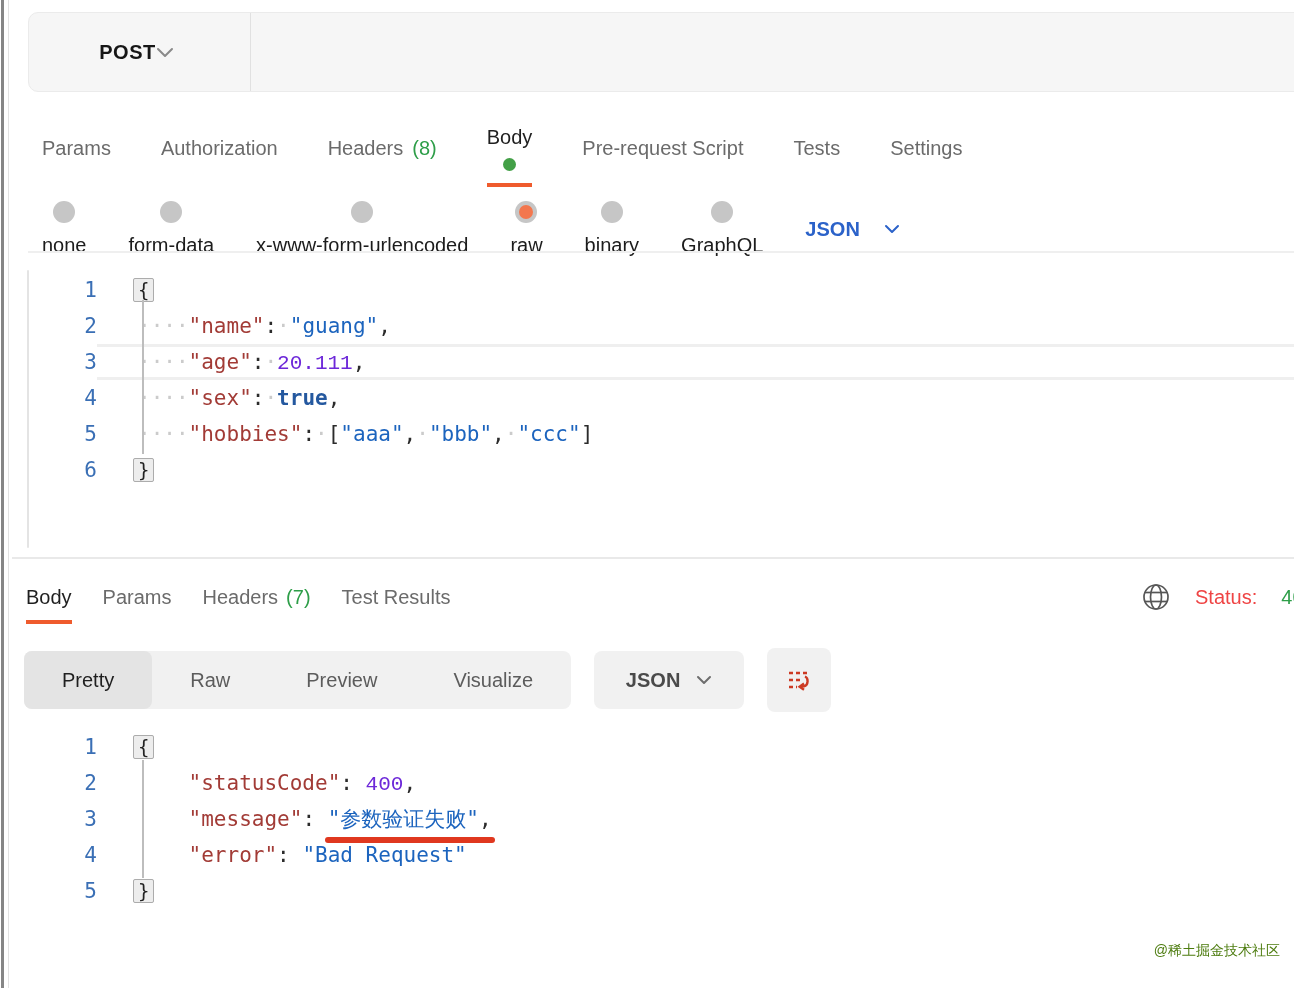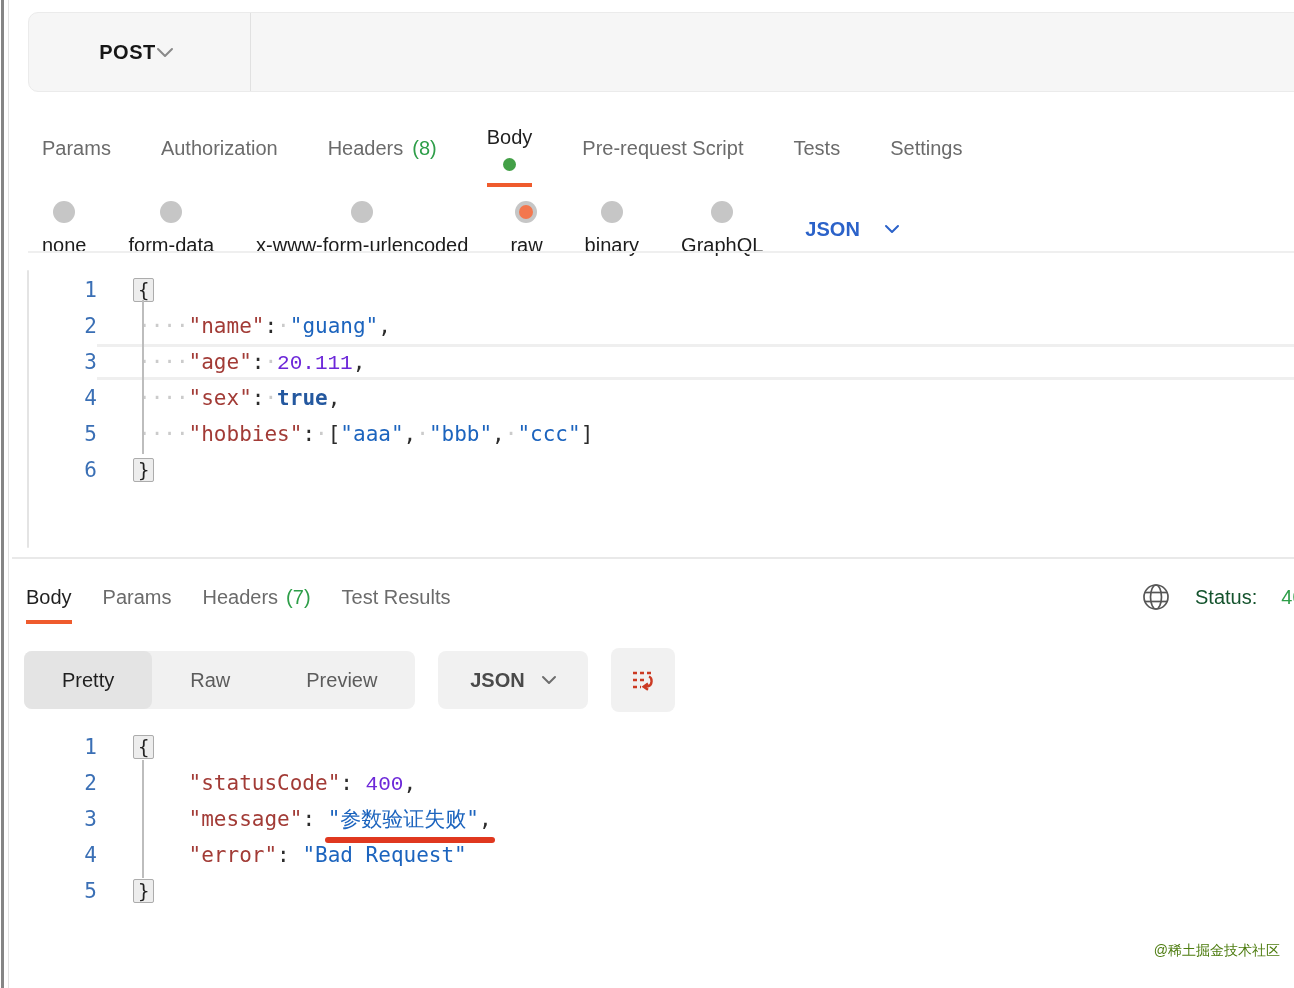--- a/index.html
+++ b/index.html
@@ -70,21 +70,21 @@
   }
   .indent-guide { position:absolute; width:2px; background:#bdbdbd; left:142px; }
   #req-guide { top:28px; height:154px; }
   #resp-guide { top:31px; height:118px; }
 
   
   .resp-tabs { position:absolute; left:26px; top:586px; display:flex; gap:31px; font-size:20px; color:#6b6b6b; }
   .resp-tabs .tab { gap:8px; padding-bottom:15px; }
   .resp-tabs .tab.active { padding-bottom:11px; }
   .status-area { position:absolute; left:1141px; top:582px; display:flex; align-items:center; gap:24px; white-space:nowrap; }
-  .status-label { font-size:20px; color:#14532d; }
+  .status-label { font-size:20px; color:#ef4444; }
   .status-value { font-size:20px; color:#2e9e49; }
 
   
   .resp-toolbar { position:absolute; left:24px; top:648px; display:flex; gap:23px; align-items:center; }
   .segmented { display:flex; background:#f1f1f1; border-radius:8px; height:58px; align-items:stretch; }
   .segment { padding:0 38px; display:flex; align-items:center; font-size:20px; color:#5c5c5c; cursor:pointer; }
   .segment.active { background:#e4e4e4; border-radius:8px; color:#1f1f1f; }
   .json-btn {
     width:150px; height:58px; background:#f1f1f1; border-radius:8px;
     display:flex; align-items:center; justify-content:center; gap:16px;
@@ -236,20 +236,23 @@
   <div class="segmented">
     <div class="segment active">
         <span>Pretty</span>
       </div>
     <div class="segment">
         <span>Raw</span>
       </div>
     <div class="segment">
         <span>Preview</span>
       </div>
+    <div class="segment">
+        <span>Visualize</span>
+      </div>
   </div>
   <div class="json-btn">
     <span>JSON</span>
     <svg width="16" height="10" viewBox="0 0 16 10">
         <polyline points="2,2 8,8 14,2" fill="none" stroke="#6e6e6e" stroke-width="2" stroke-linecap="round" stroke-linejoin="round"></polyline>
       </svg>
   </div>
   <div class="wrap-btn">
     <svg width="30" height="30" viewBox="0 0 30 30">
       <g fill="none" stroke="#cc3a23" stroke-width="2.4">

